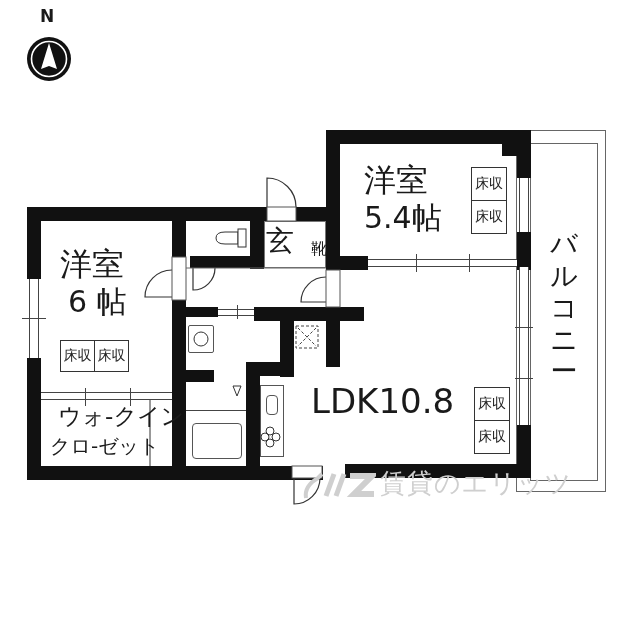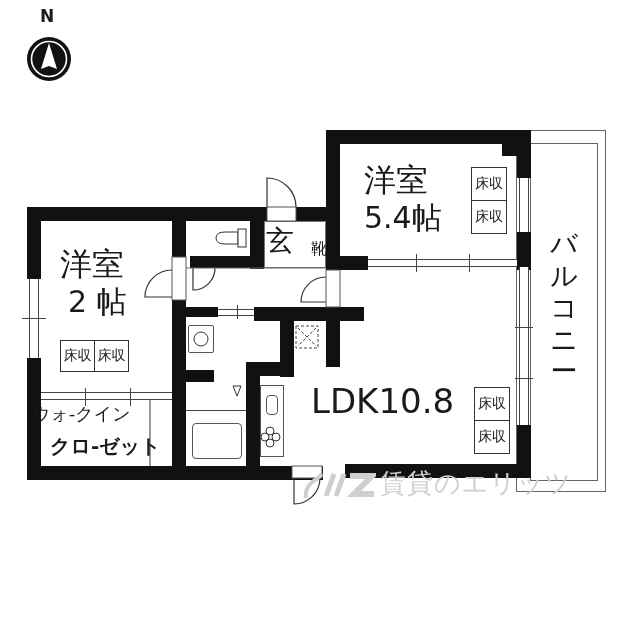--- a/index.html
+++ b/index.html
@@ -132,26 +132,26 @@
 
   <line x1="150" y1="400" x2="150" y2="466" stroke="#333"></line>
 </svg>
 
 <div class="label" style="left:364px; top:164px; font-size:32px;">洋室</div>
 <div class="label" style="left:364px; top:203px; font-size:30px;">5.4帖</div>
 <div class="storage" style="left:471px; top:167px; width:36px; height:34px;">床収</div>
 <div class="storage" style="left:471px; top:200px; width:36px; height:34px;">床収</div>
 
 <div class="label" style="left:60px; top:248px; font-size:32px;">洋室</div>
-<div class="label" style="left:68px; top:287px; font-size:30px;">2 帖</div>
+<div class="label" style="left:68px; top:287px; font-size:30px;">6 帖</div>
 <div class="storage" style="left:60px; top:340px; width:35px; height:32px;">床収</div>
 <div class="storage" style="left:94px; top:340px; width:35px; height:32px;">床収</div>
 
-<div class="label" style="left:32px; top:405px; font-size:18px;">ウォ-クイン</div>
-<div class="label" style="left:50px; top:436px; font-size:20px;font-weight:bold;">クロ-ゼット</div>
+<div class="label" style="left:58px; top:405px; font-size:23px;">ウォ-クイン</div>
+<div class="label" style="left:50px; top:436px; font-size:20px;">クロ-ゼット</div>
 
 <div class="label" style="left:266px; top:227px; font-size:28px;">玄</div>
 <div class="label" style="left:309px; top:228px; font-size:16px; writing-mode:vertical-rl; border-left:1px solid #555; padding-left:1px;">靴</div>
 
 <div class="label" style="left:311px; top:384px; font-size:34px;">LDK10.8</div>
 <div class="storage" style="left:474px; top:387px; width:36px; height:34px;">床収</div>
 <div class="storage" style="left:474px; top:420px; width:36px; height:34px;">床収</div>
 
 <div class="label" style="left:380px; top:470px; font-size:26px; font-weight:normal; color:#cfcfcf; letter-spacing:1px;">賃貸のエリッツ</div>
 <div class="abs" style="left:300px; top:466px; width:76px; height:40px;">

